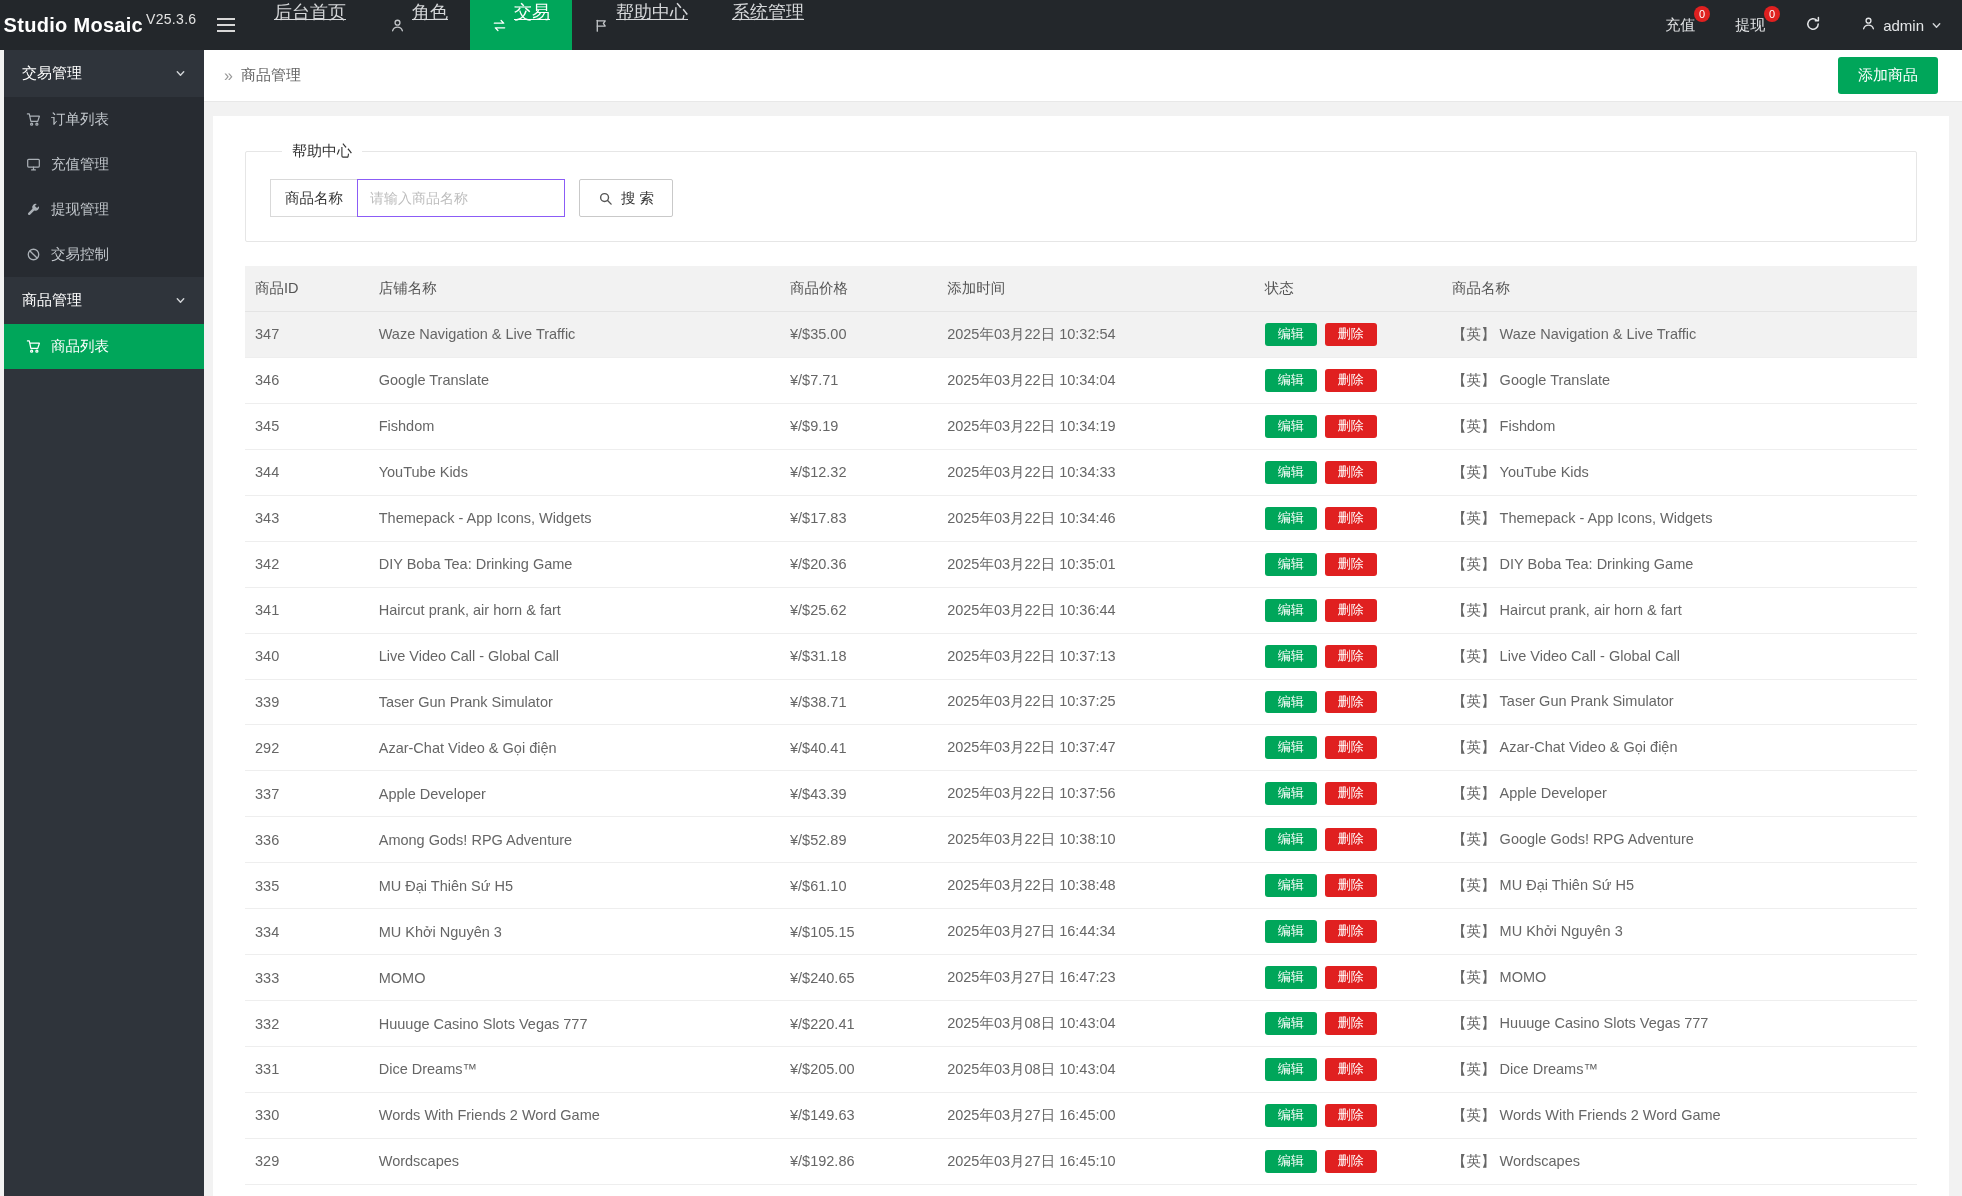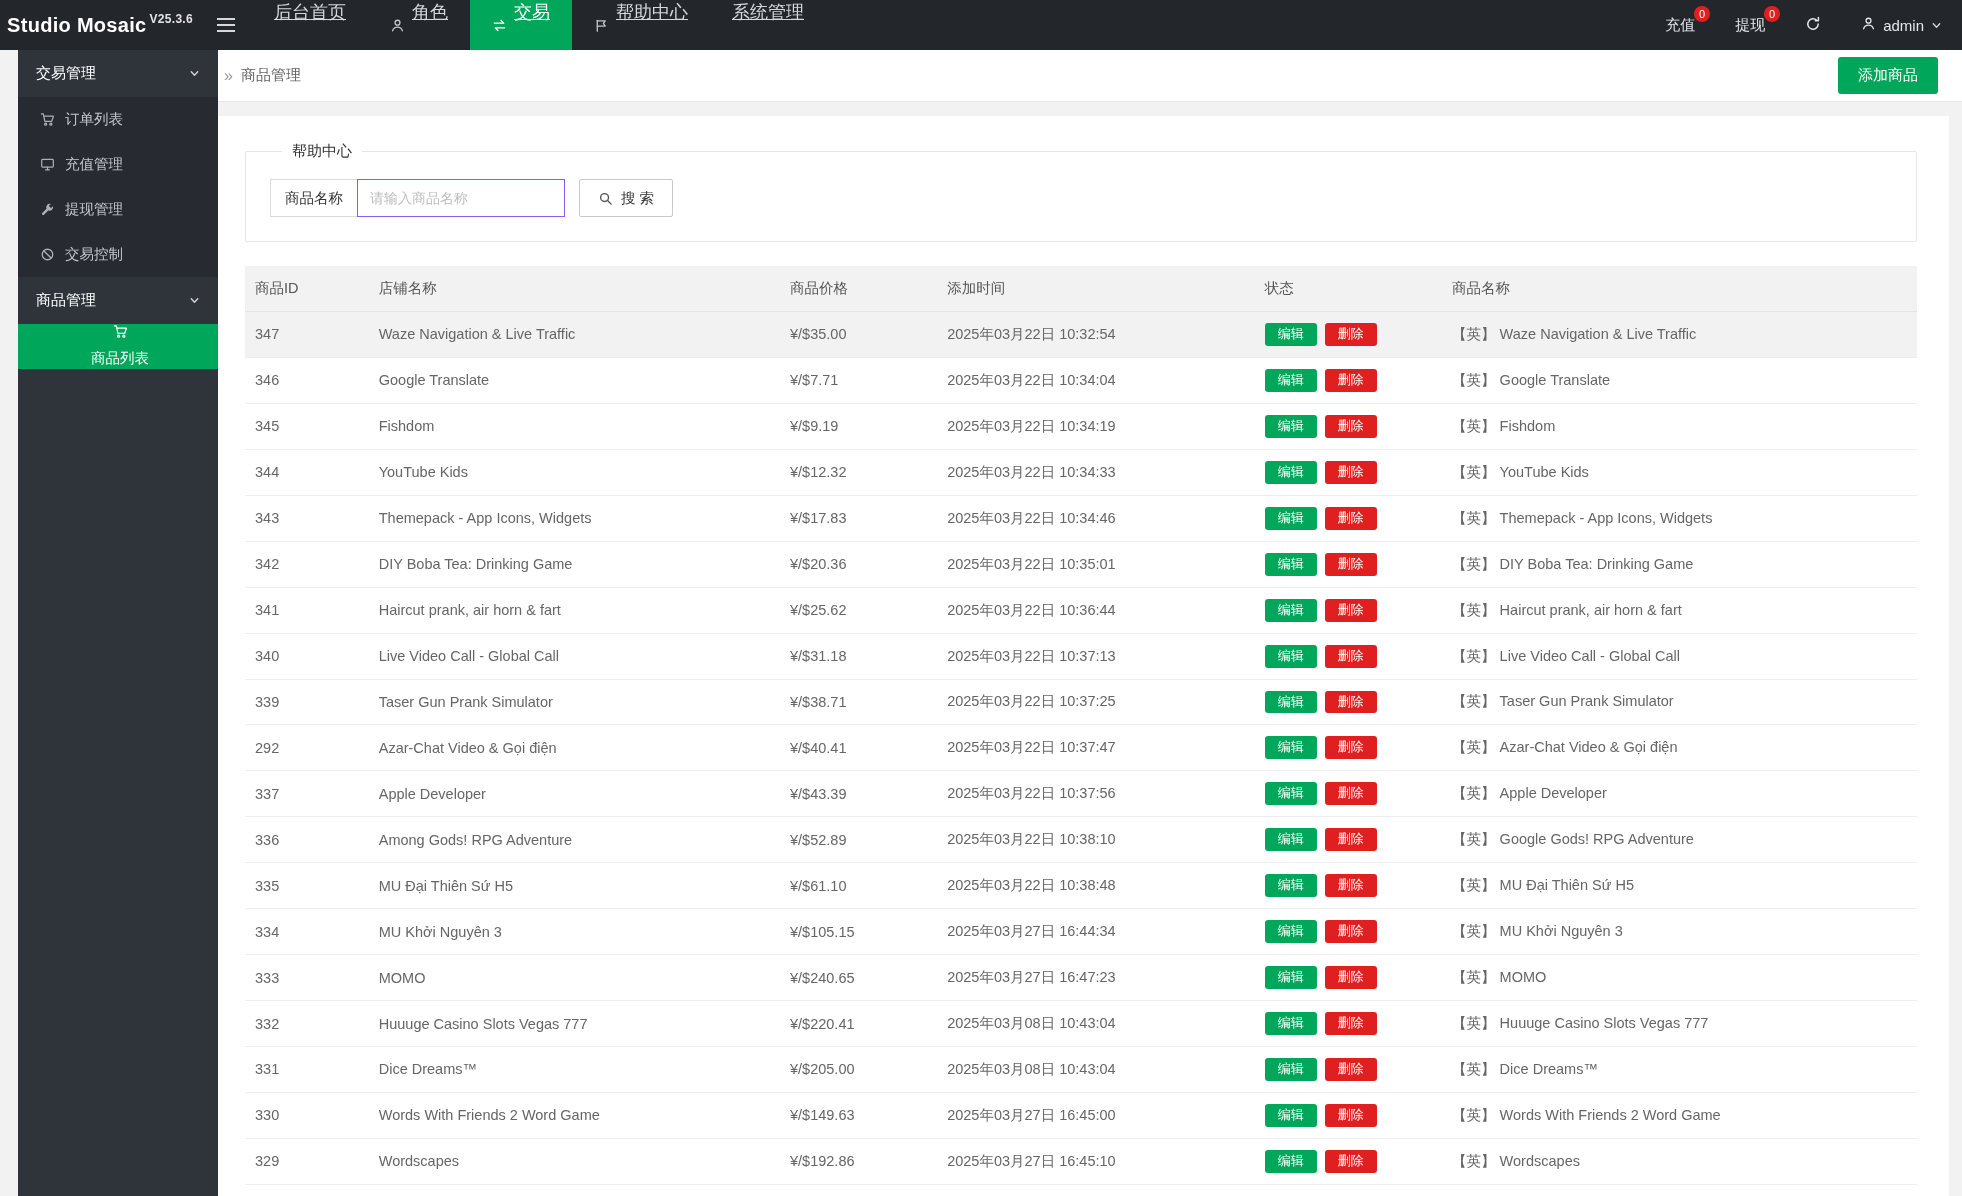--- a/index.html
+++ b/index.html
@@ -18,21 +18,21 @@
 
   
   .topbar {
     position: fixed; top: 0; left: 0; width: 1962px; height: 50px;
     background: var(--topbar-bg); display: flex; align-items: stretch; z-index: 10;
   }
   .logo {
     width: 200px; display: flex; align-items: center; justify-content: center;
     color: #fff; font-size: 20px; font-weight: bold; letter-spacing: .3px;
   }
-  .logo sup { font-size: 12px; font-weight: bold; margin-left: 3px; position: relative; top: -6px; color: #e3e3e3; }
+  .logo sup { font-size: 14px; font-weight: normal; margin-left: 3px; position: relative; top: -6px; color: #e3e3e3; }
   .hamburger { width: 52px; display: flex; flex-direction: column; gap: 4px; align-items: center; justify-content: center; cursor: pointer; }
   .hamburger span { display: block; width: 18px; height: 2px; background: #d8d8d8; }
   .topnav { display: flex; align-items: stretch; }
   .top-item {
     display: flex; gap: 7px; padding: 0 22px;
     color: #d6d8da; font-size: 18px; cursor: pointer; text-decoration: underline;
   }
   .top-item .nicon { display: flex; align-items: center; color: #c3c6c9; }
   .top-item.active { background: var(--accent); color: #fff; }
   .top-item.active .nicon { color: #fff; }
@@ -43,34 +43,34 @@
   }
   .badge {
     position: absolute; top: 6px; right: 5px; min-width: 16px; height: 16px;
     background: var(--danger); color: #fff; font-size: 11px; line-height: 16px;
     border-radius: 9px; padding: 0 4px; text-align: center;
   }
   .caret { display: flex; align-items: center; color: #cfd2d5; }
 
   
   .sidebar {
-    position: fixed; top: 50px; left: 18px; bottom: 0; width: 200px;
+    position: fixed; top: 50px; left: 4px; bottom: 0; width: 200px;
     background: var(--sidebar-bg); z-index: 9;
   }
   .side-header {
     height: 47px; display: flex; align-items: center; justify-content: space-between;
     padding: 0 18px; color: #fff; font-size: 15px; cursor: pointer;
   }
   .side-items { background: rgba(0,0,0,.16); }
   .side-item {
     height: 45px; display: flex; align-items: center; gap: 10px;
     padding: 0 18px 0 22px; color: #c2c7cc; font-size: 14.5px; cursor: pointer;
   }
   .side-item .sicon { display: flex; align-items: center; color: #aab0b6; }
-  .side-item.active { background: var(--accent); color: #fff; flex-direction: column; }
+  .side-item.active { background: var(--accent); color: #fff; }
   .side-item.active .sicon { color: #fff; }
 
   
   .main { margin-left: 200px; padding-top: 50px; height: 1196px; background: #f2f2f2; }
   .crumbbar {
     height: 52px; background: #fff; display: flex; align-items: center;
     padding: 0 24px; border-bottom: 1px solid #e8e8e8;
   }
   .crumb { display: flex; align-items: center; gap: 8px; color: #666; font-size: 15px; }
   .crumb .arrow { color: #999; font-size: 16px; }

